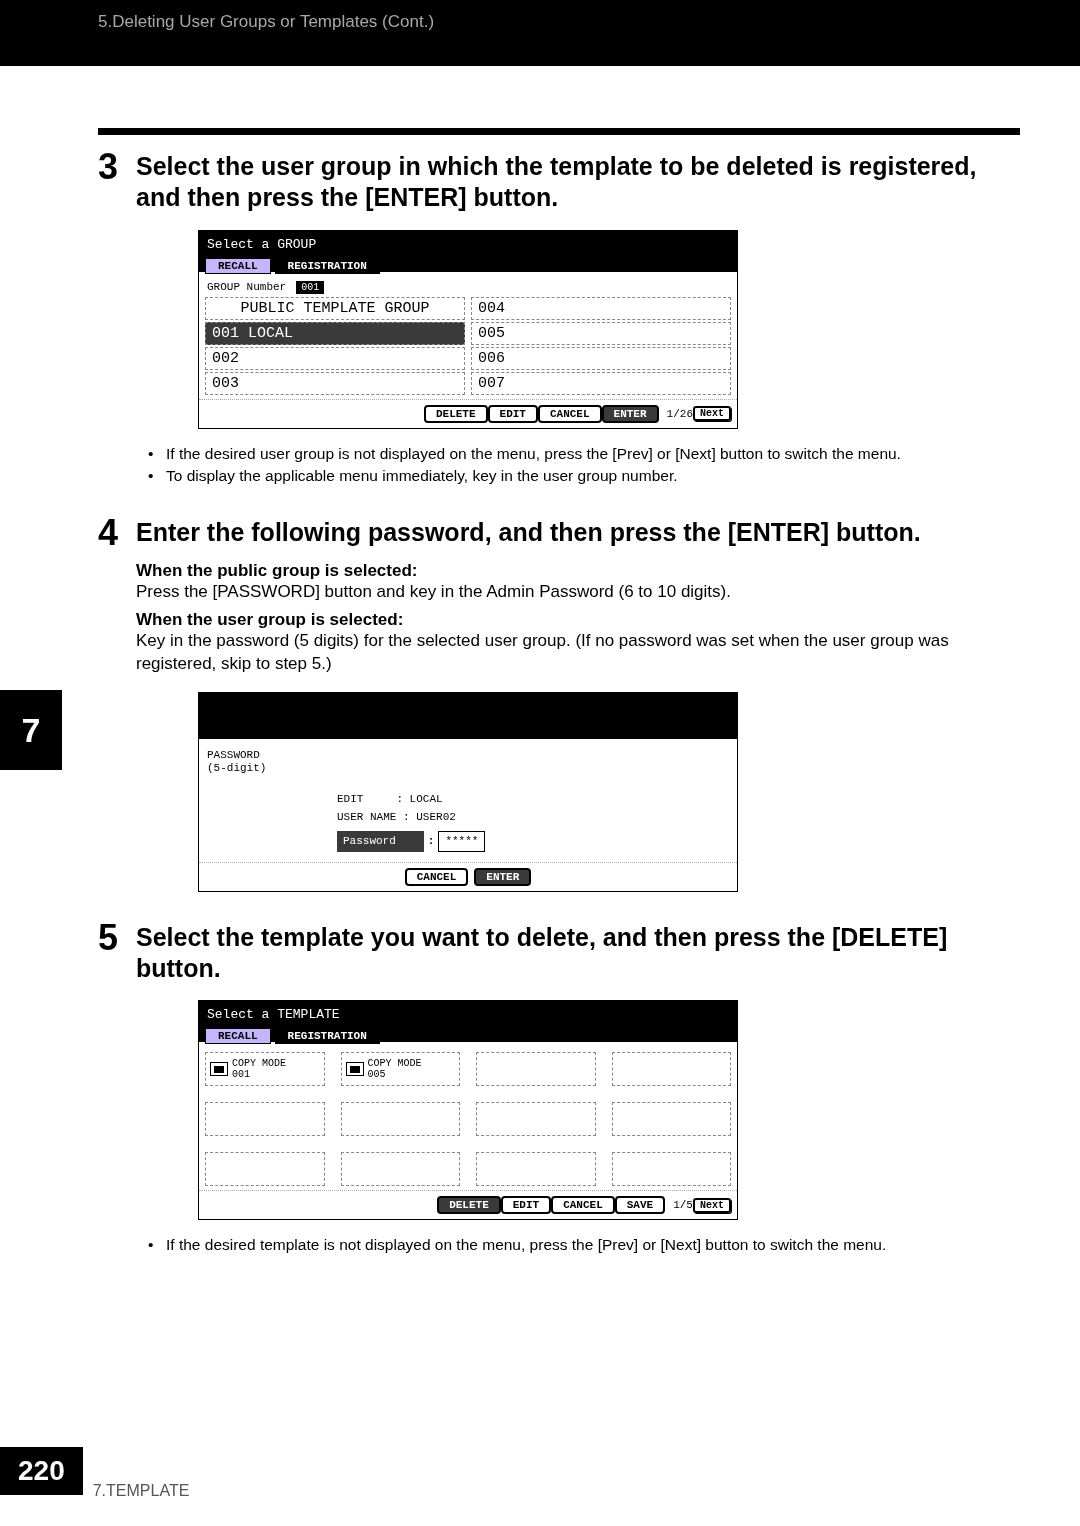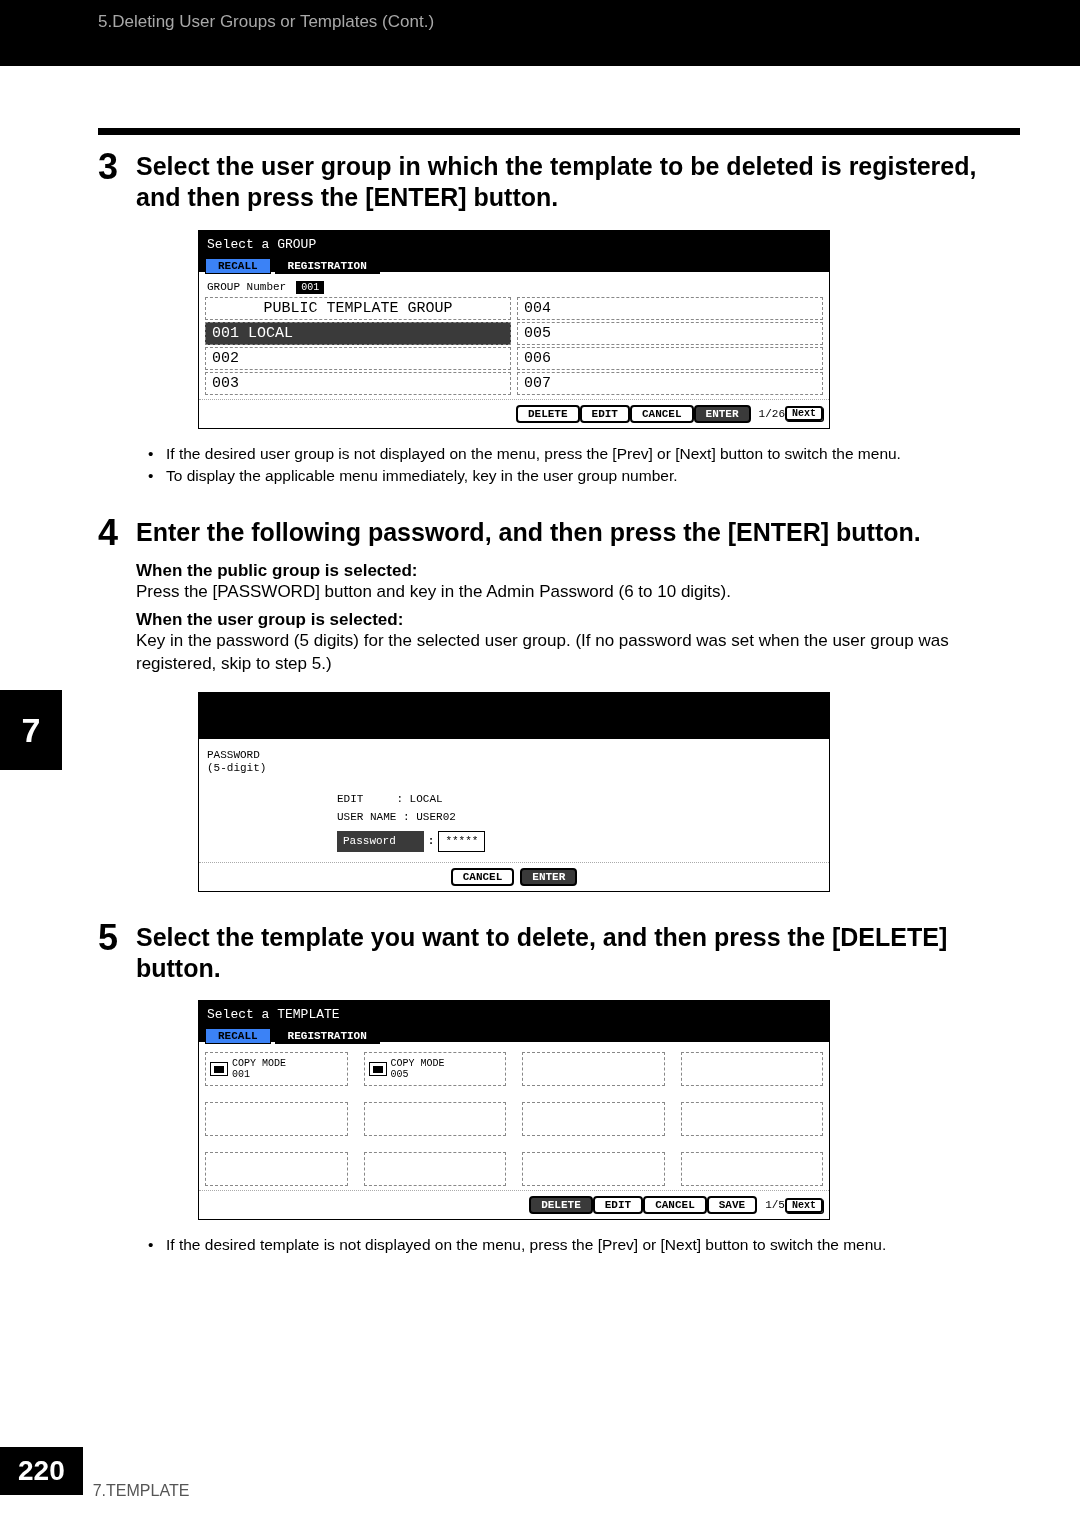--- a/index.html
+++ b/index.html
@@ -53,21 +53,21 @@
     .bullets {
       margin-left: 50px;
       font-size: 15.5px;
       line-height: 1.45;
       margin-top: 14px;
       margin-bottom: 28px;
     }
     .bullets li { list-style: none; position: relative; padding-left: 18px; }
     .bullets li::before { content: "•"; position: absolute; left: 0; }
     .screenshot {
-      width: 632px;
+      width: 540px;
       margin: 16px 0 8px 100px;
       border: 1px solid #000;
       font-family: "Courier New", monospace;
       font-size: 12px;
       color: #000;
       background: #fff;
     }
     .ss-title {
       background: #000;
       color: #fff;
@@ -77,21 +77,21 @@
     .ss-title.pad-extra { padding-bottom: 40px; }
     .tab-row {
       display: flex;
       gap: 4px;
       padding: 0 6px;
       margin-top: -14px;
       margin-bottom: 4px;
     }
     .tab {
       border: 1px solid #000;
-      background: #3b82f6;
+      background: #c4b5fd;
       padding: 1px 12px;
       font-size: 11px;
       font-weight: bold;
     }
     .tab.active { background: #000; color: #fff; }
     .group-line {
       display: flex;
       align-items: center;
       gap: 10px;
       padding: 3px 8px;

